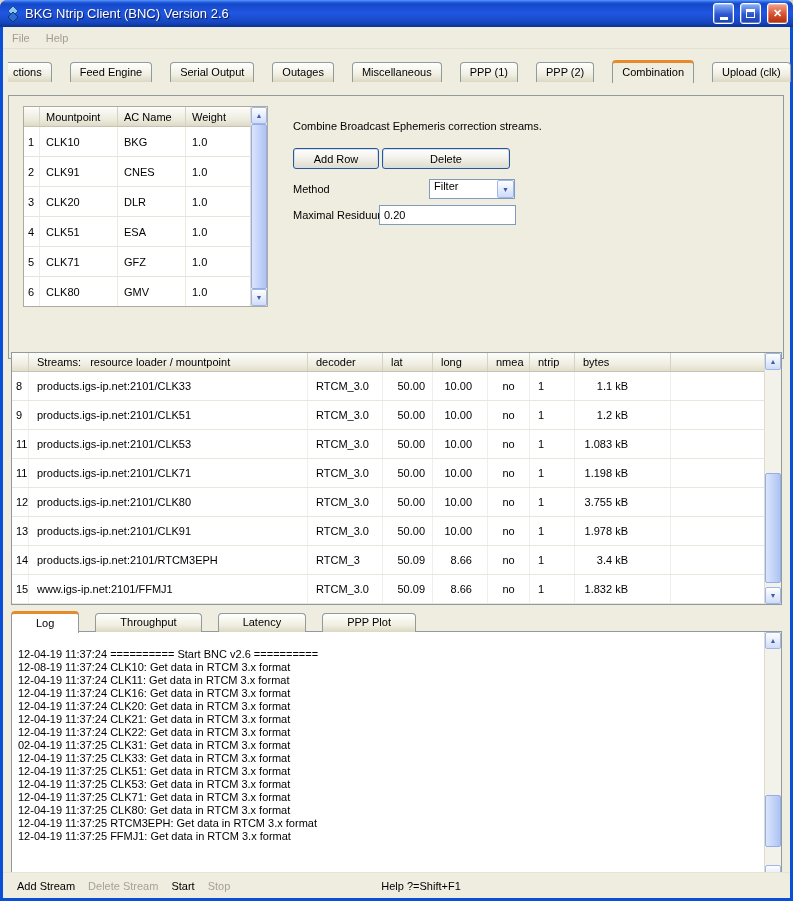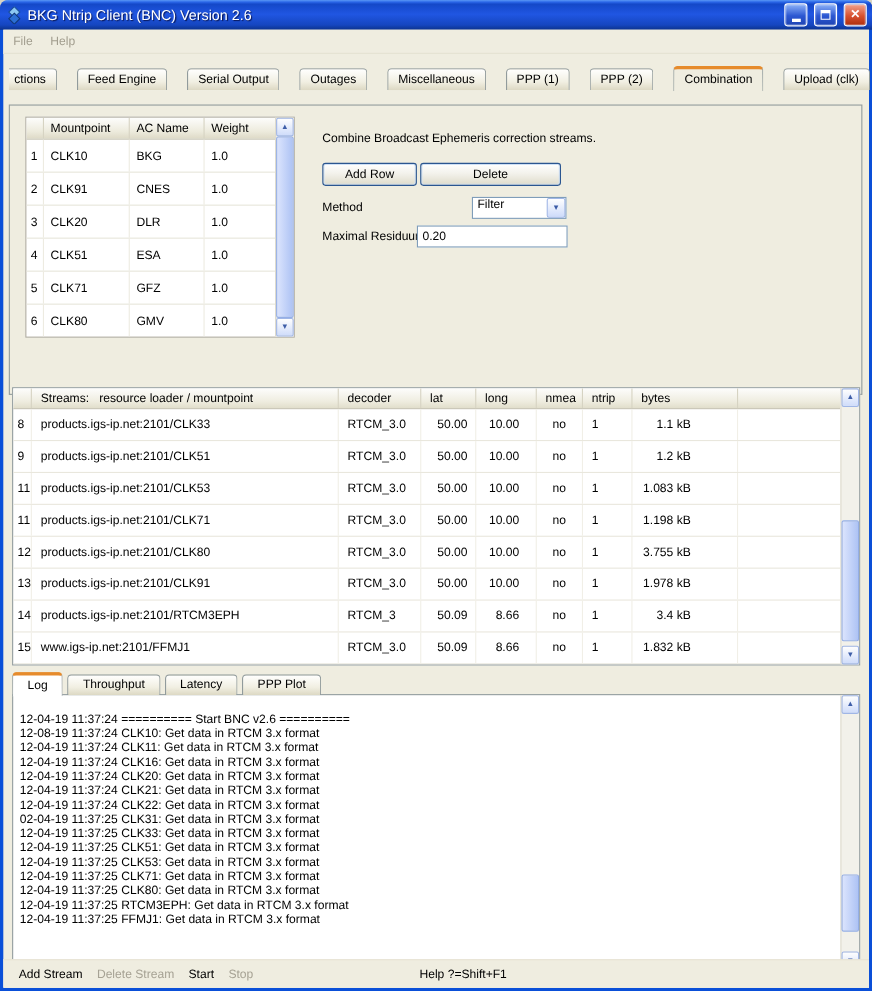--- a/index.html
+++ b/index.html
@@ -86,21 +86,21 @@
   .sw-ntrip{width:45px;flex:none}
   .sw-bytes{width:96px;flex:none}
   .sw-fill{flex:1;border-right:none}
   .a-right{justify-content:flex-end;padding-left:0;padding-right:7px}
   .a-right-wide{justify-content:flex-end;padding-left:0;padding-right:15px}
   .a-right-bytes{justify-content:flex-end;padding-left:0;padding-right:42px}
   .a-center{justify-content:center;padding-left:0}
 
   
   .btabbar{position:absolute;top:610px;left:8px;height:22px;display:flex;align-items:flex-end;z-index:4}
-  .btab{height:19px;line-height:17px;padding:0 13px;margin-right:4px;white-space:nowrap;
+  .btab{height:19px;line-height:17px;padding:0 24px;margin-right:16px;white-space:nowrap;
     background:linear-gradient(#fffffe,#f1efe2 60%,#dcd8c3);border:1px solid #919b9c;border-bottom:none;border-radius:4px 4px 0 0}
   .btab.active{height:22px;line-height:18px;margin-bottom:-1px;background:#fff;border-top:3px solid #e68b2c;position:relative;z-index:6}
   .logpane{position:absolute;top:631px;left:8px;right:8px;height:252px;border:1px solid #919b9c;background:#fff;display:flex}
   .log-lines{flex:1;padding:16px 4px 0 6px;line-height:13px;overflow:hidden}
   .log-line{white-space:nowrap}
 
   
   .statusbar{position:absolute;left:0;right:0;bottom:0;height:26px;background:#efede0;border-top:1px solid #e6e3d4;display:flex;align-items:center;padding:0 14px}
   .sb-item{margin-right:13px;white-space:nowrap}
   .sb-item.disabled{color:#a6a294}

